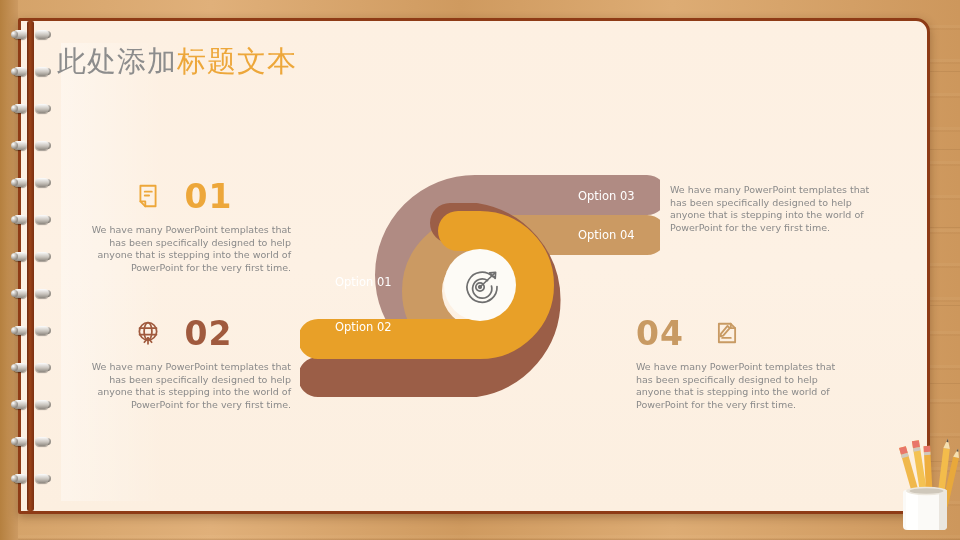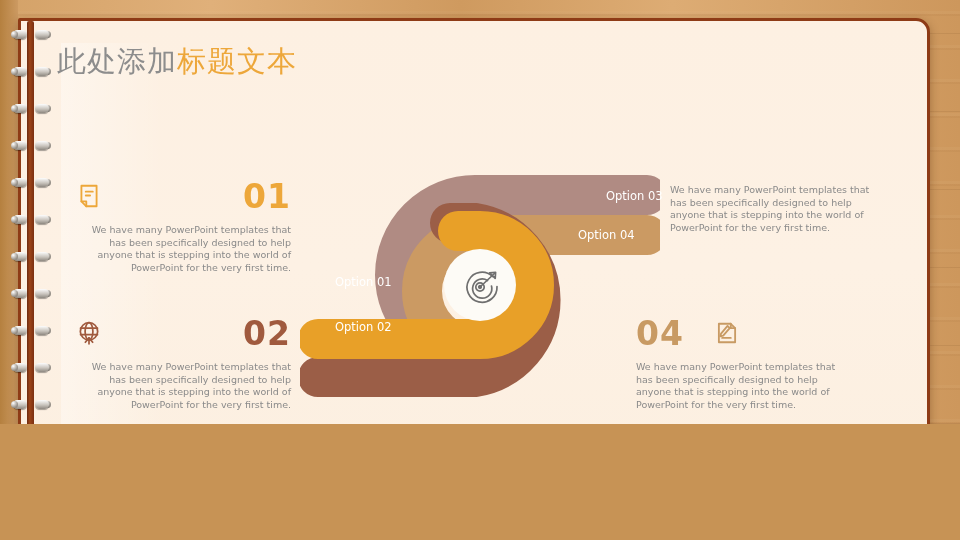--- a/index.html
+++ b/index.html
@@ -1,21 +1,21 @@
 <!DOCTYPE html>
 <html><head>
 <meta charset="utf-8">
 <style>
   html,body{margin:0;padding:0;}
   body{
     width:960px;height:540px;overflow:hidden;
     font-family:"Liberation Sans","DejaVu Sans",sans-serif;
     background:#c79355;
   }
-  #slide{position:relative;width:960px;height:424px;overflow:hidden;}
+  #slide{position:relative;width:960px;height:540px;overflow:hidden;}
 
   
   .wood{
     position:absolute;inset:0;
     background:
       repeating-linear-gradient(0deg,
         rgba(120,70,25,.055) 0px, rgba(120,70,25,.055) 2px,
         rgba(255,230,190,.05) 2px, rgba(255,230,190,.05) 5px,
         rgba(0,0,0,0) 5px, rgba(0,0,0,0) 34px),
       repeating-linear-gradient(0deg,
@@ -81,41 +81,41 @@
   .item{position:absolute;width:215px;}
   .item-head{display:flex;align-items:center;height:40px;}
   .item-num{
     font-size:33px;font-weight:bold;letter-spacing:1px;line-height:1;
     font-family:"DejaVu Sans","Liberation Sans",sans-serif;
   }
   .item-body{
     font-size:9.5px;line-height:12.6px;color:#8a8a8a;margin-top:8px;
     font-family:"DejaVu Sans","Liberation Sans",sans-serif;
   }
-  .left .item-head{justify-content:space-between;gap:24px;}
+  .left .item-head{justify-content:center;gap:24px;}
   .left .item-body{text-align:right;}
   .right .item-head{justify-content:flex-start;gap:30px;}
   .right .item-body{text-align:left;}
   .ico{width:26px;height:26px;display:block;}
 
   #item01{left:76px;top:176px;}
   #item02{left:76px;top:313px;}
   #item03{left:670px;top:176px;}
   #item04{left:636px;top:313px;}
 
   
   .spiral{position:absolute;left:300px;top:165px;width:360px;height:240px;}
   .spiral svg{display:block;}
   .opt-label{
     position:absolute;color:#fff;font-size:11.5px;white-space:nowrap;
     font-family:"DejaVu Sans","Liberation Sans",sans-serif;
   }
   #lbl01{left:35px;top:110px;}
   #lbl02{left:35px;top:148px;margin-top:7px;}
-  #lbl03{left:278px;top:24px;margin-left:28px;}
+  #lbl03{left:278px;top:24px;}
   #lbl04{left:278px;top:63px;}
 
   
   .cup{position:absolute;left:890px;top:432px;width:70px;height:102px;}
 </style>
 </head>
 <body>
 
 <div id="slide">
 

